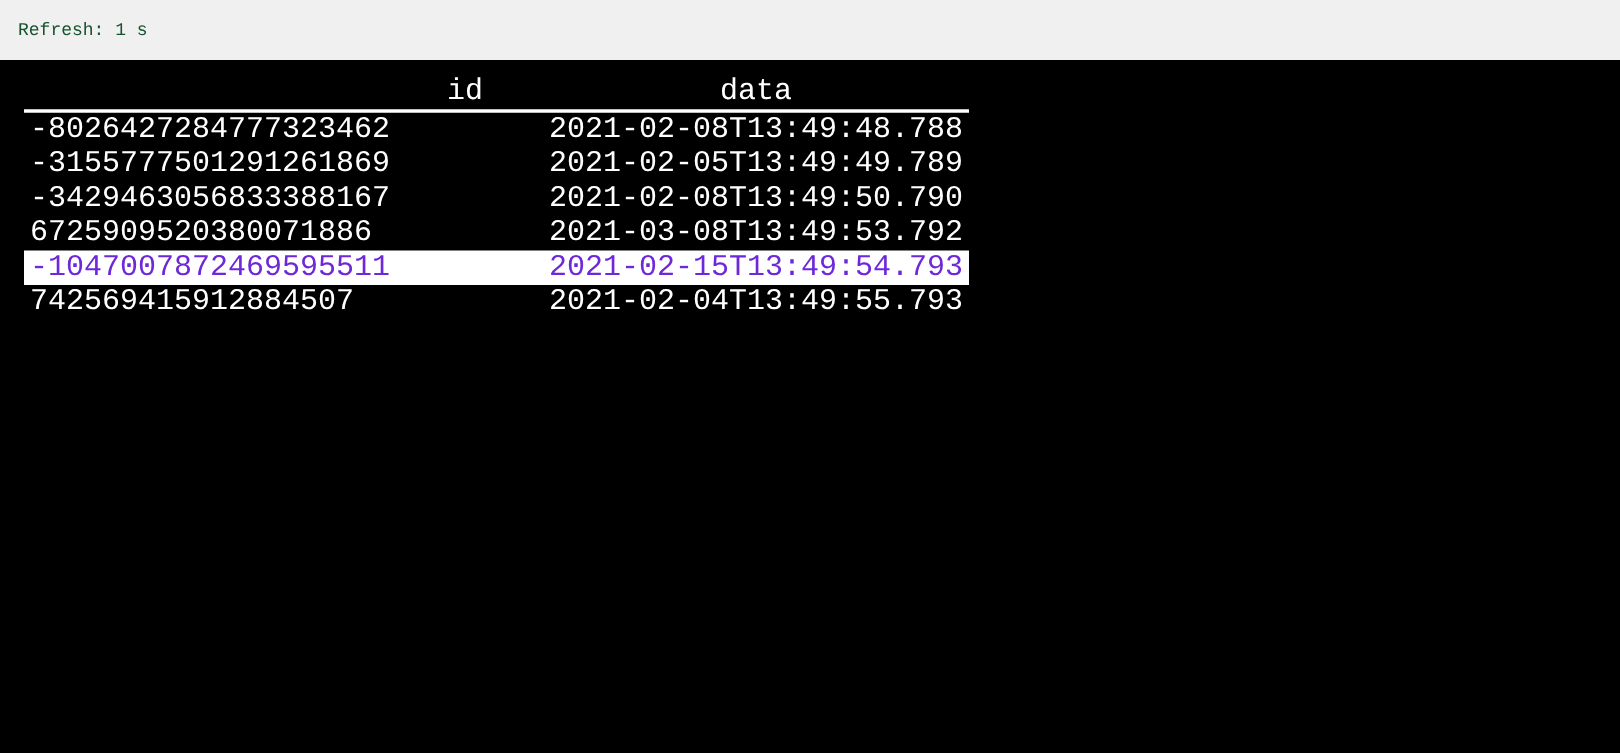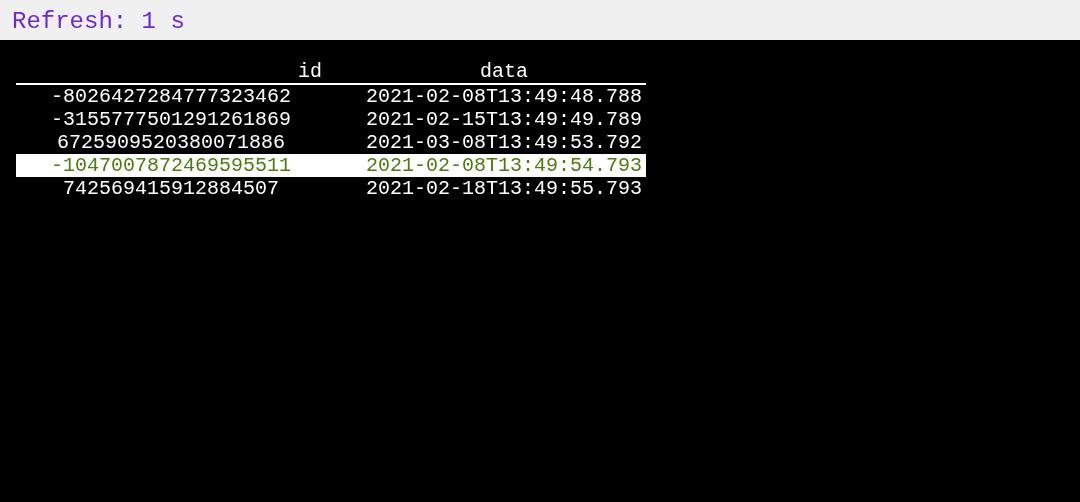--- a/index.html
+++ b/index.html
@@ -11,32 +11,32 @@
       width: 1080px;
       height: 502px;
       font-family: "Consolas", "Courier New", monospace;
       font-size: 20px;
       background: #fff;
       overflow: hidden;
     }
     .header {
       background: #f0f0f0;
       padding: 8px 12px;
-      color: #6d28d9;
-      font-size: 24px;
+      color: #14532d;
+      font-size: 12px;
       height: 40px;
       display: flex;
-      align-items: flex-start;
+      align-items: center;
     }
     .terminal {
       background: #000;
       color: #fff;
       width: 100%;
       height: calc(502px - 40px);
-      padding: 20px 16px;
+      padding: 10px 16px;
     }
     table {
       border-collapse: collapse;
     }
     th {
       font-weight: normal;
       text-align: right;
       border-bottom: 2px solid #fff;
       padding: 0 4px;
       vertical-align: bottom;
@@ -49,29 +49,29 @@
       width: 300px;
       padding-left: 28px;
       padding-right: 4px;
       text-align: center;
     }
     td {
       padding: 0 4px;
       white-space: pre;
     }
     td.cell-id {
-      text-align: center;
+      text-align: left;
     }
     td.cell-data {
       text-align: center;
       padding-left: 28px;
     }
     tr.highlight td {
       background: #fff;
-      color: #4d7c0f;
+      color: #6d28d9;
     }
     .spacer {
       width: 12px;
     }
   </style>
 </head>
 <body>
 
 <div class="header">
   <span>Refresh: 1 s</span>
@@ -88,32 +88,37 @@
     </thead>
     <tbody id="table-body">
     <tr>
           <td class="cell-id">-8026427284777323462</td>
           <td class="spacer"></td>
           <td class="cell-data">2021-02-08T13:49:48.788</td>
         </tr>
         <tr>
           <td class="cell-id">-3155777501291261869</td>
           <td class="spacer"></td>
-          <td class="cell-data">2021-02-15T13:49:49.789</td>
+          <td class="cell-data">2021-02-05T13:49:49.789</td>
+        </tr>
+        <tr>
+          <td class="cell-id">-3429463056833388167</td>
+          <td class="spacer"></td>
+          <td class="cell-data">2021-02-08T13:49:50.790</td>
         </tr>
         <tr>
           <td class="cell-id">6725909520380071886</td>
           <td class="spacer"></td>
           <td class="cell-data">2021-03-08T13:49:53.792</td>
         </tr>
         <tr class="highlight">
           <td class="cell-id">-1047007872469595511</td>
           <td class="spacer"></td>
-          <td class="cell-data">2021-02-08T13:49:54.793</td>
+          <td class="cell-data">2021-02-15T13:49:54.793</td>
         </tr>
         <tr>
           <td class="cell-id">742569415912884507</td>
           <td class="spacer"></td>
-          <td class="cell-data">2021-02-18T13:49:55.793</td>
+          <td class="cell-data">2021-02-04T13:49:55.793</td>
         </tr>
       </tbody>
   </table>
 </div>
 
 </body></html>

